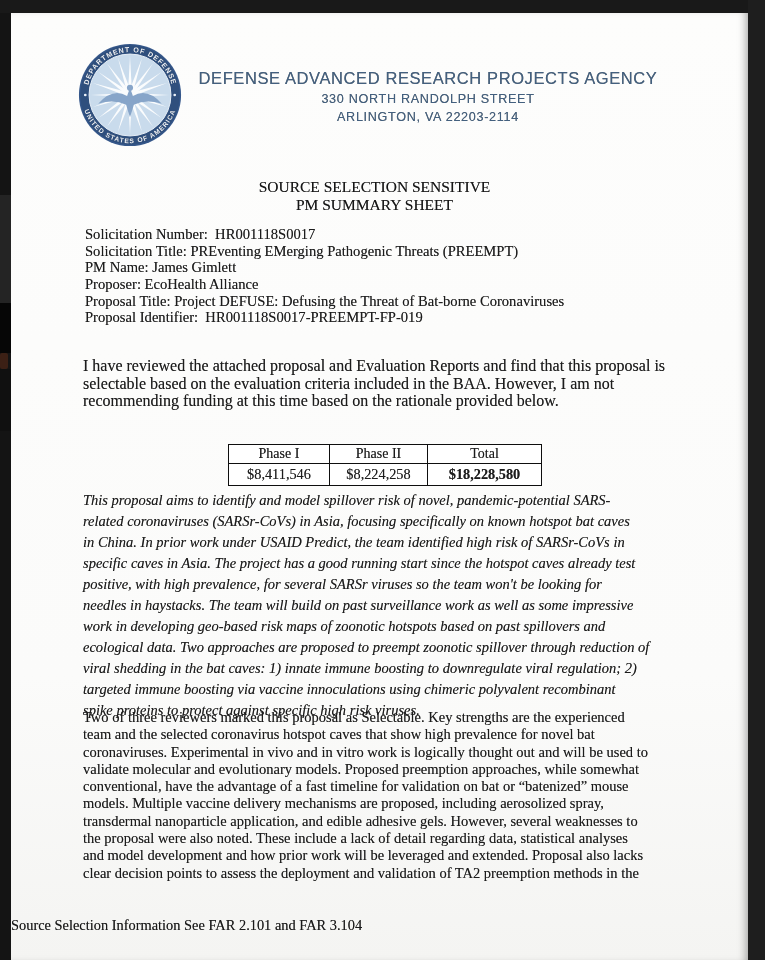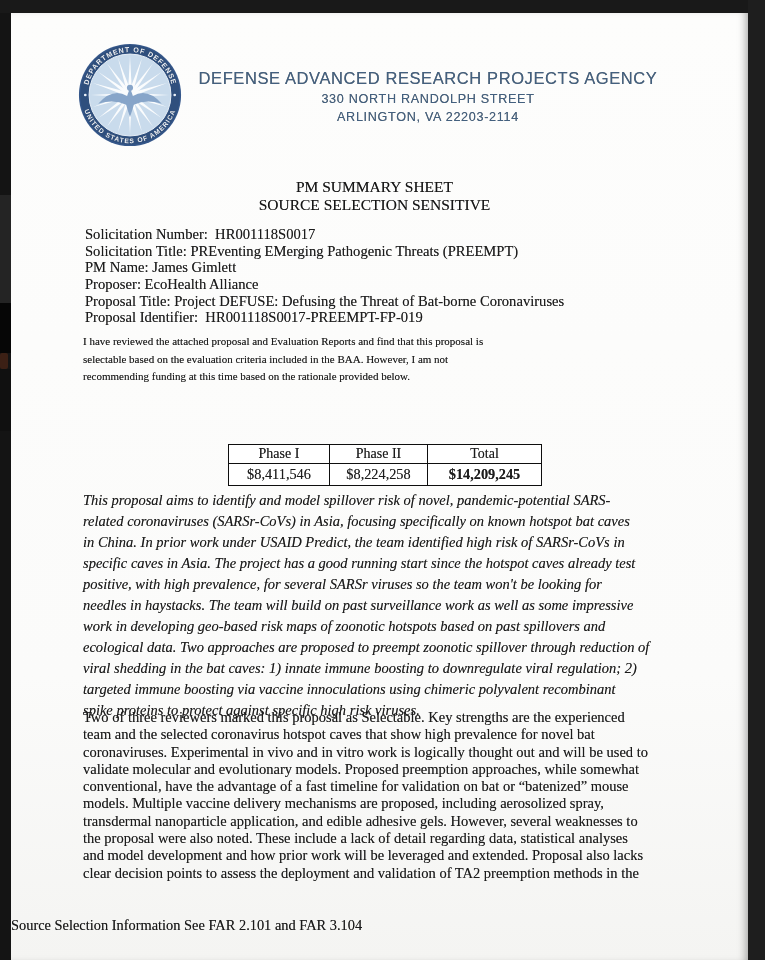--- a/index.html
+++ b/index.html
@@ -55,22 +55,22 @@
     text-align: center; font-size: 15.5px; line-height: 18px; color: #161616;
   }
 
   .lines { white-space: pre-wrap; }
 
   .details {
     position: absolute; left: 74px; top: 213px;
     font-size: 14.6px; line-height: 16.65px;
   }
   .review-note {
-    position: absolute; left: 72px; top: 320px; width: 668px;
-    font-size: 11px; line-height: 17.6px; margin: 0;
+    position: absolute; left: 72px; top: 344px; width: 668px;
+    font-size: 16px; line-height: 17.6px; margin: 0;
   }
   .funding-label {
     position: absolute; left: 74px; top: 402px; font-size: 14.5px;
   }
   .funding-table {
     position: absolute; left: 217px; top: 431px;
     border-collapse: collapse; font-size: 14.3px;
     background: #fff;
   }
   .funding-table th, .funding-table td {
@@ -146,22 +146,22 @@
       </text>
     </svg>
 
     <div class="agency">
       <div class="agency-name">DEFENSE ADVANCED RESEARCH PROJECTS AGENCY</div>
       <div class="agency-addr">330 NORTH RANDOLPH STREET</div>
       <div class="agency-addr">ARLINGTON, VA 22203-2114</div>
     </div>
 
     <div class="doc-title">
+      <div>SOURCE SELECTION SENSITIVE</div>
       <div>PM SUMMARY SHEET</div>
-      <div>SOURCE SELECTION SENSITIVE</div>
     </div>
 
     <div class="details lines">Solicitation Number:  HR001118S0017
 Solicitation Title: PREventing EMerging Pathogenic Threats (PREEMPT)
 PM Name: James Gimlett
 Proposer: EcoHealth Alliance
 Proposal Title: Project DEFUSE: Defusing the Threat of Bat-borne Coronaviruses
 Proposal Identifier:  HR001118S0017-PREEMPT-FP-019</div>
 
     <p class="review-note lines">I have reviewed the attached proposal and Evaluation Reports and find that this proposal is
@@ -174,21 +174,21 @@
         <tr>
           <th class="col-p1">Phase I</th>
           <th class="col-p2">Phase II</th>
           <th class="col-tot">Total</th>
         </tr>
       </thead>
       <tbody>
         <tr>
           <td>$8,411,546</td>
           <td>$8,224,258</td>
-          <td class="td-total">$14,209,245</td>
+          <td class="td-total">$18,228,580</td>
         </tr>
       </tbody>
     </table>
 
     <p class="para para-summary lines">This proposal aims to identify and model spillover risk of novel, pandemic-potential SARS-
 related coronaviruses (SARSr-CoVs) in Asia, focusing specifically on known hotspot bat caves
 in China. In prior work under USAID Predict, the team identified high risk of SARSr-CoVs in
 specific caves in Asia. The project has a good running start since the hotspot caves already test
 positive, with high prevalence, for several SARSr viruses so the team won't be looking for
 needles in haystacks. The team will build on past surveillance work as well as some impressive

